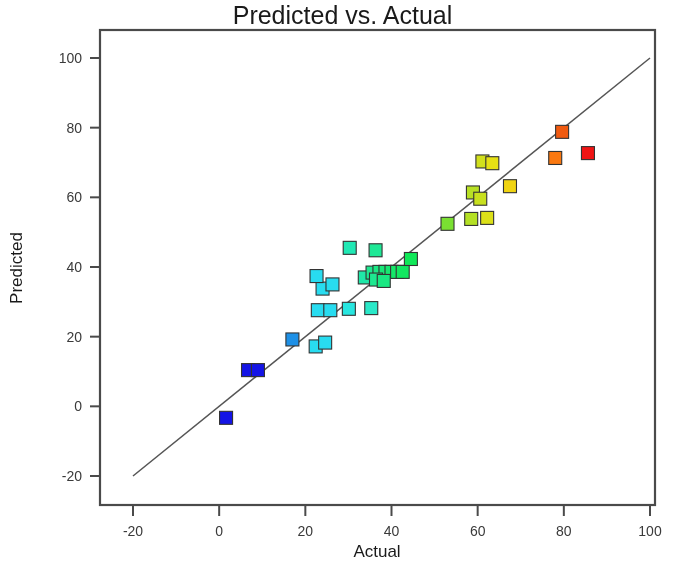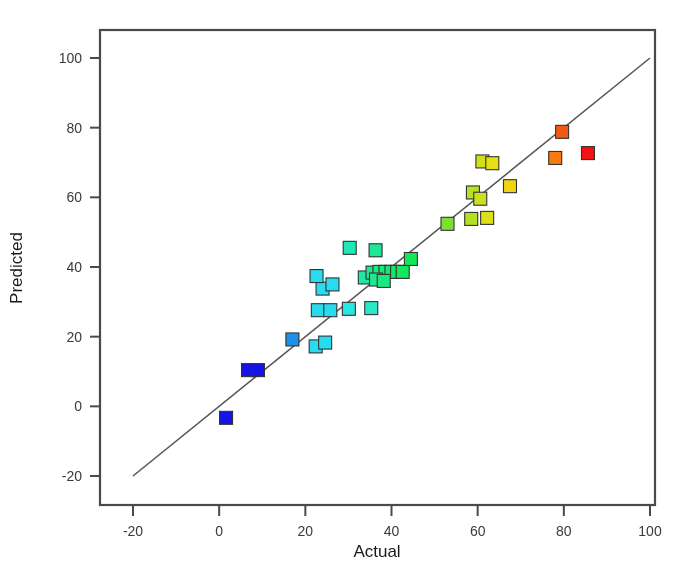--- a/index.html
+++ b/index.html
@@ -59,20 +59,21 @@
   .marker {
     stroke: #333333;
     stroke-width: 1.1;
   }
 </style>
 </head>
 <body>
 
 <div id="page">
 
+  <div id="chart-title">Predicted vs. Actual</div>
 
   <svg id="plot-svg" width="685" height="570">
 
     <rect x="100" y="30" width="555" height="475" class="frame-line"></rect>
     <g id="y-ticks">
         <line x1="90" y1="476" x2="100" y2="476" class="tick-mark"></line>
         <line x1="90" y1="406.3333333333333" x2="100" y2="406.3333333333333" class="tick-mark"></line>
         <line x1="90" y1="336.66666666666663" x2="100" y2="336.66666666666663" class="tick-mark"></line>
         <line x1="90" y1="267" x2="100" y2="267" class="tick-mark"></line>
         <line x1="90" y1="197.33333333333331" x2="100" y2="197.33333333333331" class="tick-mark"></line>

